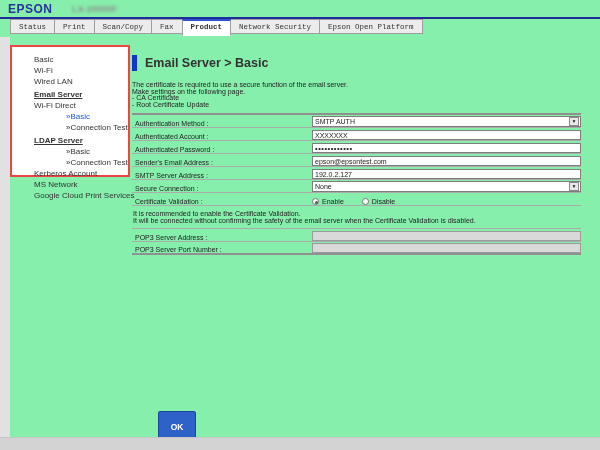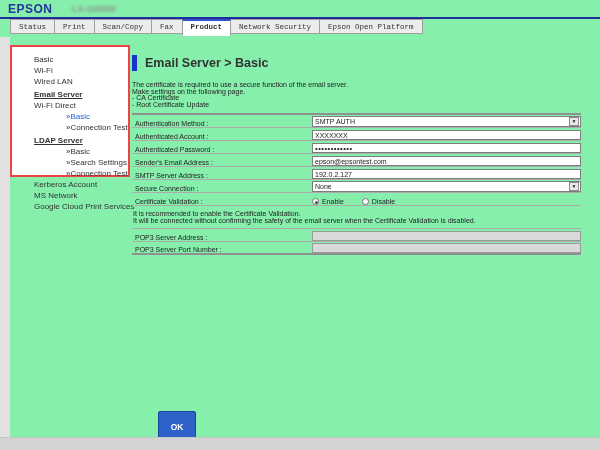--- a/index.html
+++ b/index.html
@@ -97,21 +97,20 @@
   <div class="sidebar">
     <div class="side-item">Basic</div>
     <div class="side-item">Wi-Fi</div>
     <div class="side-item">Wired LAN</div>
     <div class="side-item section">Email Server</div>
     <div class="side-item">Wi-Fi Direct</div>
     <div class="side-item sub active">»Basic</div>
     <div class="side-item sub">»Connection Test</div>
     <div class="side-item section">LDAP Server</div>
     <div class="side-item sub">»Basic</div>
-    <div class="side-item sub">»Search Settings</div>
     <div class="side-item sub">»Connection Test</div>
     <div class="side-item">Kerberos Account</div>
     <div class="side-item">MS Network</div>
     <div class="side-item">Google Cloud Print Services</div>
   </div>
 
   <div class="main">
     <div class="title-row">
       <div class="title-bar"></div>
       <div class="title-text">Email Server &gt; Basic</div>

